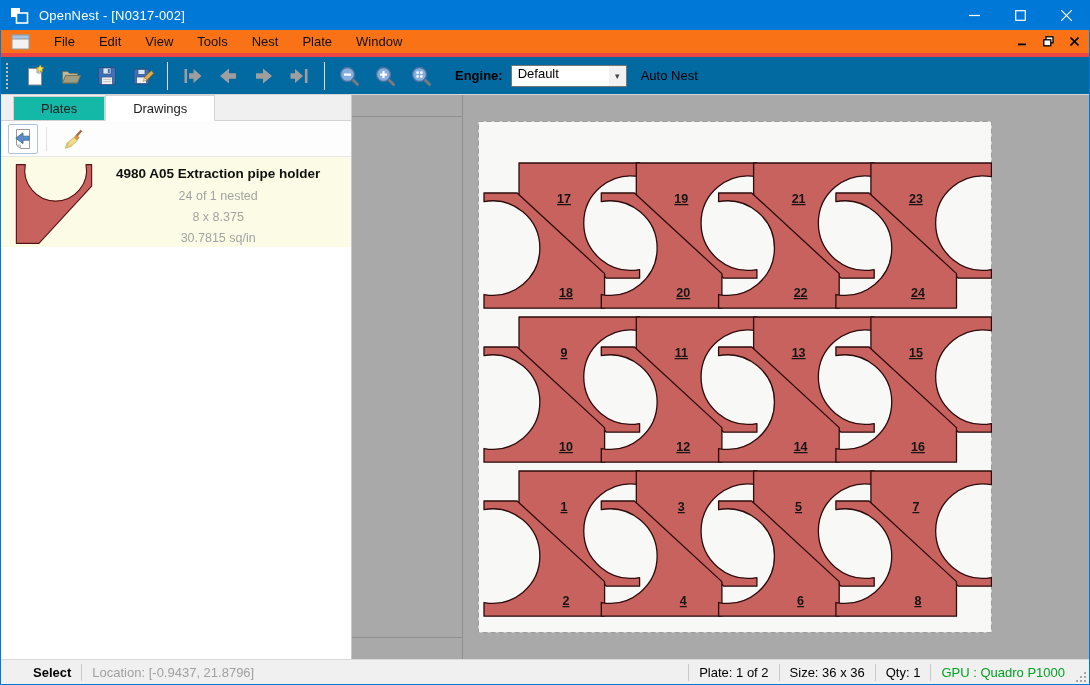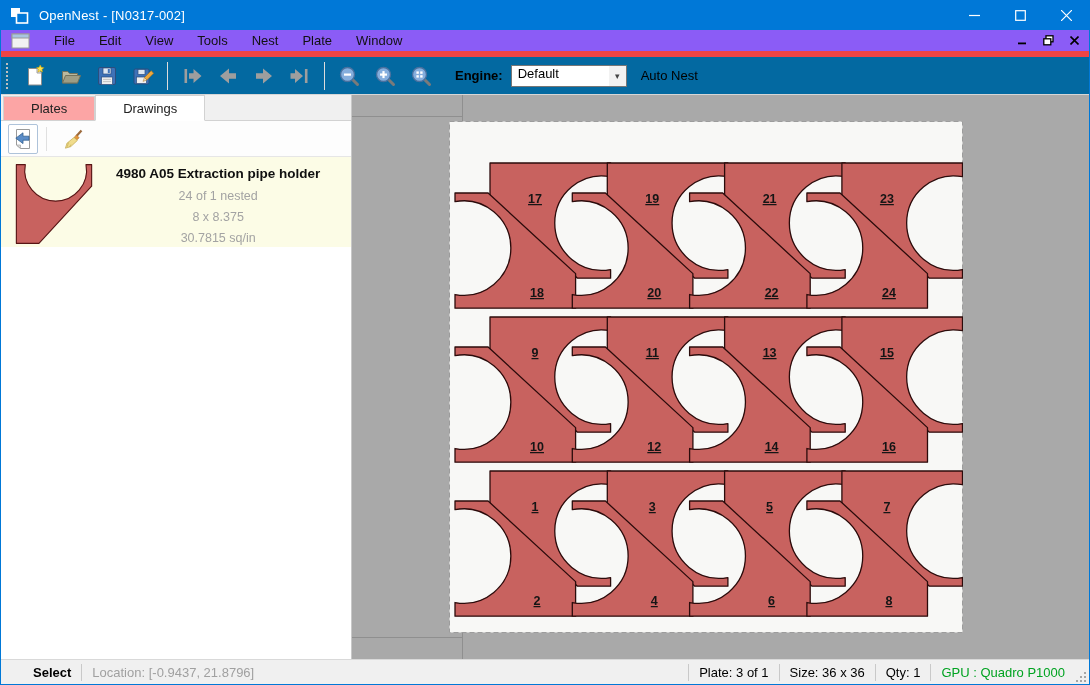--- a/index.html
+++ b/index.html
@@ -7,21 +7,21 @@
   .window { position:relative; width:1090px; height:685px; border:1px solid #0078D7; background:#FFF; overflow:hidden; }
 
   
   .titlebar { height:29px; background:#0078D7; display:flex; align-items:center; color:#FFF; }
   .titlebar .appicon { margin:0 10px 0 9px; width:19px; height:17px; flex:none; }
   .titlebar .title { font-size:13px; letter-spacing:.2px; }
   .titlebar .spacer { flex:1; }
   .caption-btn { width:46px; height:29px; display:flex; align-items:center; justify-content:center; }
 
   
-  .menubar { height:27px; background:#8b5cf6; display:flex; align-items:center; border-bottom:6px solid #ef4444; }
+  .menubar { height:27px; background:#f97316; display:flex; align-items:center; border-bottom:4px solid #ef4444; }
   .menubar .mdiicon { margin:0 11px 0 10px; flex:none; }
   .menu-item { font-size:13px; color:#111; padding:0 12px; height:27px; display:flex; align-items:center; }
   .menubar .spacer { flex:1; }
   .mdi-btn { width:22px; height:22px; display:flex; align-items:center; justify-content:center; margin-right:4px; }
 
   
   .toolbar { height:38px; background:#0369a1; border-bottom:1px solid #D6D6D6; display:flex; align-items:center; }
   .grip { width:4px; height:26px; border-left:2px dotted #BFBFBF; margin:0 7px 0 5px; }
   .tbtn { width:30px; height:30px; display:flex; align-items:center; justify-content:center; border:1px solid transparent; border-radius:2px; margin:0 3px; }
   .tsep { width:1px; height:28px; background:#DCDCDC; margin:0 6px; }
@@ -29,38 +29,38 @@
   .combo { width:116px; height:22px; border:1px solid #767676; background:#FFF; display:flex; align-items:flex-start; }
   .combo .val { flex:1; font-size:13px; padding-left:6px; color:#000; }
   .combo .arrow { width:17px; height:100%; display:flex; align-items:center; justify-content:center; font-size:9px; color:#444; background:#F2F2F2; }
   .autonest { font-size:13px; margin-left:14px; color:#000; }
 
   
   .content { display:flex; height:564px; }
   .leftcol { width:351px; flex:none; background:#FFF; border-right:1px solid #C8C8C8; display:flex; flex-direction:column; }
 
   .tabstrip { height:26px; background:#F0F0F0; display:flex; align-items:flex-end; border-bottom:1px solid #D2D2D2; }
-  .tab { height:24px; padding:0 27px; background:#fca5a5; border:1px solid #D2D2D2; border-bottom:none; display:flex; align-items:center; font-size:13px; color:#222; margin-left:2px; }
+  .tab { height:24px; padding:0 27px; background:#14b8a6; border:1px solid #D2D2D2; border-bottom:none; display:flex; align-items:center; font-size:13px; color:#222; margin-left:12px; }
   .tab.active { height:26px; background:#FFF; position:relative; z-index:2; margin-bottom:-1px; border-bottom:1px solid #FFF; margin-left:0; }
 
   .panel-toolbar { height:36px; display:flex; align-items:center; border-bottom:1px solid #E6E6E6; background:#FDFDFD; }
   .pbtn { width:30px; height:30px; display:flex; align-items:center; justify-content:center; border:1px solid transparent; border-radius:2px; margin-left:7px; }
   .pbtn.active { border-color:#AEC3DA; background:#FFF; }
   .psep { width:1px; height:24px; background:#E0E0E0; margin:0 5px 0 8px; }
 
   .drawing-item { background:#FCFCE6; display:flex; padding:7px 8px 7px 14px; height:90px; }
   .drawing-item .thumb { flex:none; }
   .drawing-item .info { margin-left:23px; padding-top:2px; }
   .drawing-item .name { font-size:13.5px; font-weight:bold; color:#101010; margin-bottom:5px; }
   .drawing-item .sub { font-size:12.5px; color:#A3A3A3; line-height:21px;text-align:center; }
 
   .canvas { flex:1; position:relative; background:#A9A9A9; overflow:hidden; }
   .guide-v { position:absolute; left:110px; top:0; width:1px; height:100%; background:#8F8F8F; }
   .guide-h { position:absolute; left:0; width:110px; height:1px; background:#8F8F8F; }
-  .plate-wrap { position:absolute; left:97px; top:26px; width:514px; height:512px; }
+  .plate-wrap { position:absolute; left:126px; top:26px; width:514px; height:512px; }
 
   .part-num { font-family:"Liberation Sans", sans-serif; font-size:12.5px; font-weight:bold; fill:#151515; text-decoration:underline; }
 
   
   .statusbar { height:25px; background:#F0F0F0; border-top:1px solid #D9D9D9; display:flex; align-items:center; font-size:13px; color:#000;padding-left:23px; }
   .statusbar .cell { padding:0 10px; white-space:nowrap; }
   .statusbar .mode { font-weight:bold; padding-left:9px; }
   .statusbar .loc { color:#A0A0A0; }
   .ssep { width:1px; height:17px; background:#C9C9C9; }
   .statusbar .spacer { flex:1; }
@@ -327,21 +327,21 @@
       </div>
     </div>
   </div>
 
   <div class="statusbar">
     <span class="cell mode">Select</span>
     <div class="ssep"></div>
     <span class="cell loc">Location: [-0.9437, 21.8796]</span>
     <div class="spacer"></div>
     <div class="ssep"></div>
-    <span class="cell">Plate: 3 of 1</span>
+    <span class="cell">Plate: 1 of 2</span>
     <div class="ssep"></div>
     <span class="cell">Size: 36 x 36</span>
     <div class="ssep"></div>
     <span class="cell">Qty: 1</span>
     <div class="ssep"></div>
     <span class="cell gpu" style="color: rgb(0, 163, 33);">GPU : Quadro P1000</span>
     <div class="grip-corner">
       <svg width="11" height="11" viewBox="0 0 11 11">
         <rect x="8" y="8" width="2" height="2" fill="#A6A6A6"></rect>
           <rect x="8" y="4" width="2" height="2" fill="#A6A6A6"></rect>

